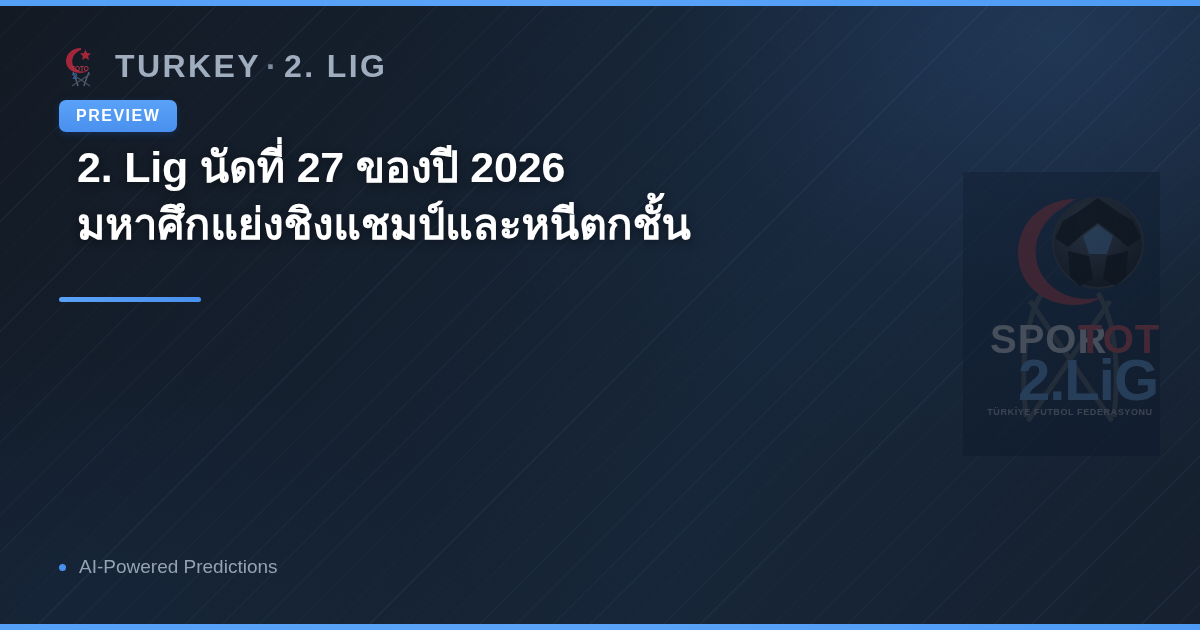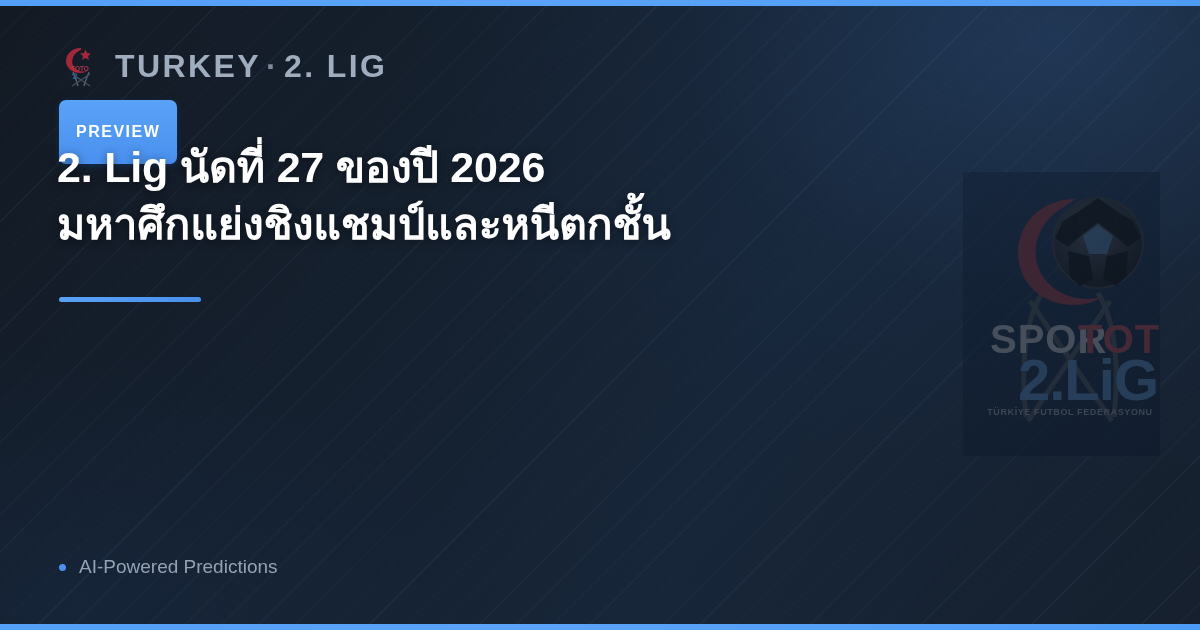--- a/index.html
+++ b/index.html
@@ -94,21 +94,21 @@
     color: #7e8b9c;
     padding: 0 5px;
   }
 
   
   #preview-badge {
     position: absolute;
     left: 59px;
     top: 100px;
     height: 32px;
-    padding: 16px 17px;
+    padding: 0 17px;
     display: flex;
     align-items: center;
     border-radius: 7px;
     background: linear-gradient(180deg, #5aa2f8 0%, #4a90ee 100%);
     color: #ffffff;
     font-size: 16px;
     font-weight: bold;
     letter-spacing: 1.5px;
     box-shadow: 0 2px 7px rgba(30,80,160,0.35);
   }
@@ -119,21 +119,21 @@
     left: 57px;
     top: 139px;
     width: 860px;
     color: #ffffff;
     font-size: 43px;
     font-weight: bold;
     line-height: 1.33;
     letter-spacing: -0.2px;
     text-shadow: 0 2px 10px rgba(0,0,0,0.45);
   }
-  #headline .line { display: block; white-space: nowrap; }
+  #headline .line { display: block; white-space: nowrap; margin-left: 20px; }
 
   
   #accent-rule {
     position: absolute;
     left: 59px;
     top: 297px;
     width: 142px;
     height: 5px;
     border-radius: 3px;
     background: linear-gradient(90deg, #5aa2f8 0%, #4a90ee 100%);

